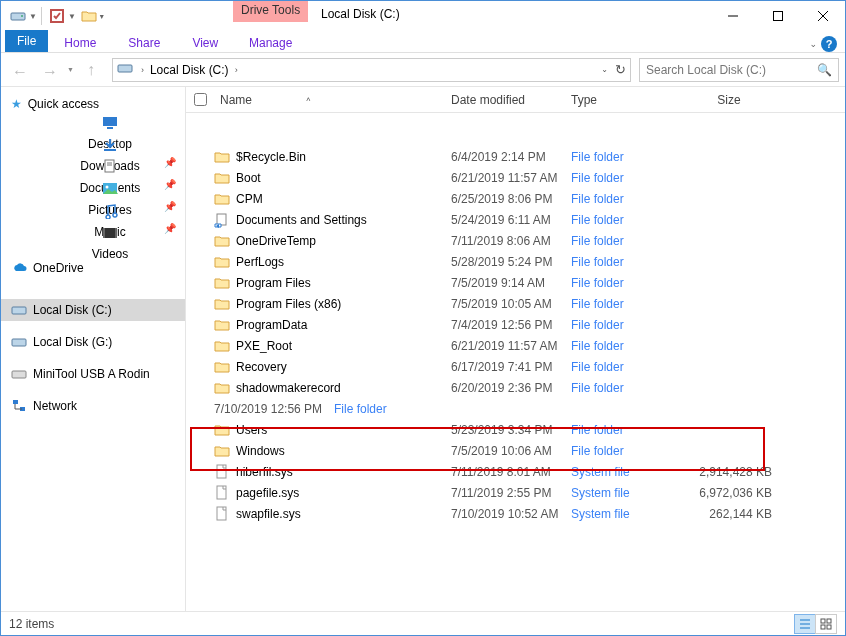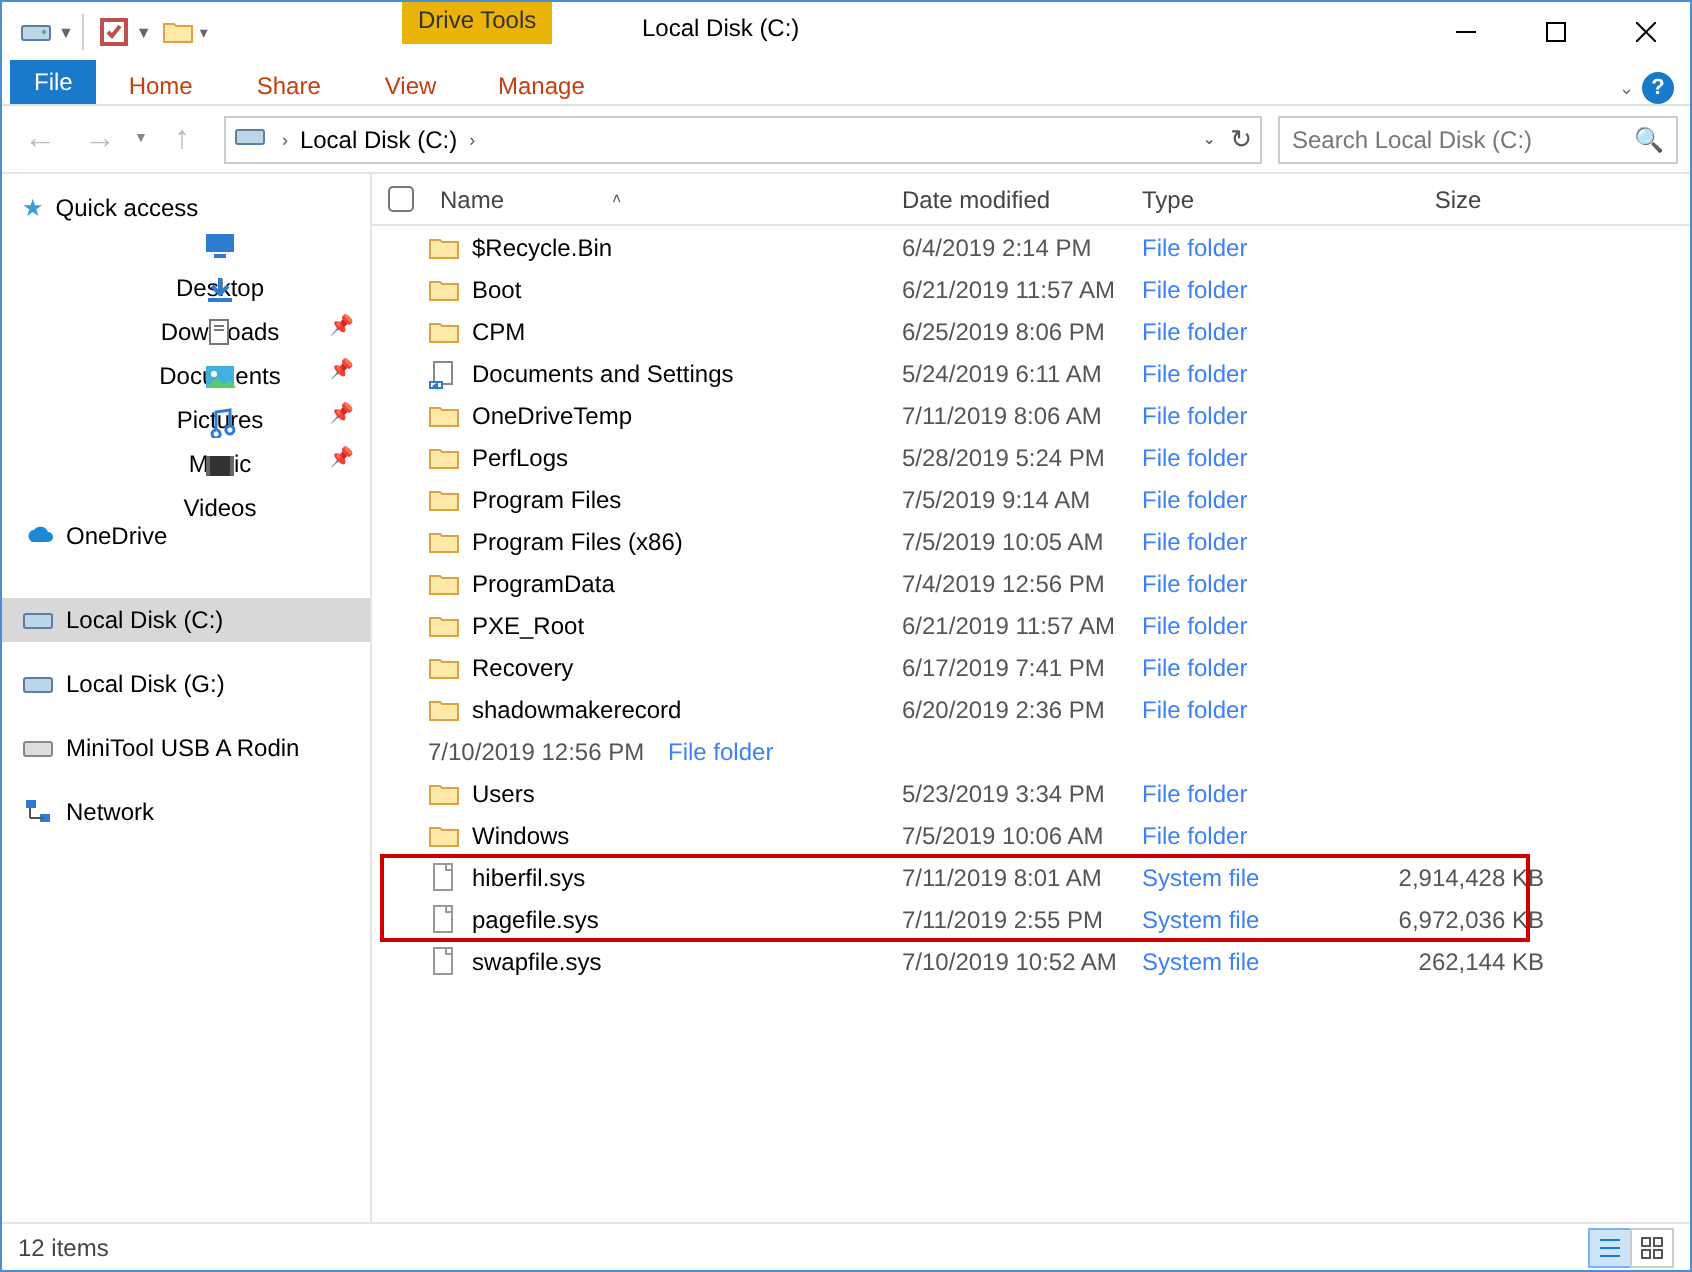--- a/index.html
+++ b/index.html
@@ -2,27 +2,27 @@
 <html><head>
 <meta charset="utf-8">
 <style>
 * { box-sizing: border-box; margin: 0; padding: 0; font-family: "Segoe UI", Tahoma, sans-serif; }
 body { width: 846px; height: 636px; background: #fff; border: 1px solid #4a8ed6; overflow: hidden; position: relative; }
 .titlebar { height: 30px; display: flex; align-items: center; background: #fff; position: relative; }
 .qat { display: flex; align-items: center; gap: 2px; padding-left: 6px; }
 .qat-icon { width: 22px; height: 22px; display: flex; align-items: center; justify-content: center; border: 1px solid transparent; }
 .qat-sep { width: 1px; height: 18px; background: #d0d0d0; margin: 0 2px; }
 .qat-drop { font-size: 8px; color: #666; margin-left: -2px; }
-.tools-tab { background: #eab308; height: 21px; padding: 2px 8px; font-size: 12px; color: #333; margin-left: 88px; position: absolute; left: 112px; top: 0; }
+.tools-tab { background: #fca5a5; height: 21px; padding: 2px 8px; font-size: 12px; color: #333; margin-left: 120px; position: absolute; left: 112px; top: 0; }
 .title-txt { position: absolute; left: 320px; font-size: 12px; color: #000; top: 6px; }
 .win-controls { position: absolute; right: 0; top: 0; display: flex; }
 .win-btn { width: 45px; height: 30px; display: flex; align-items: center; justify-content: center; font-size: 14px; }
 .ribbon-tabs { height: 22px; display: flex; align-items: flex-end; background: #fff; border-bottom: 1px solid #e0e0e0; position: relative; }
 .file-tab { background: #1979ca; color: #fff; padding: 2px 12px; font-size: 12px; margin-left: 4px; height: 22px; display: flex; align-items: center; }
-.rtab { padding: 2px 16px; font-size: 12px; color: #c2410c; }
+.rtab { padding: 2px 16px; font-size: 12px; color: #6d28d9; }
 .rtab.under-tool { position: absolute; left: 232px; text-align: center; }
 .ribbon-collapse { position: absolute; right: 8px; display: flex; align-items: center; gap: 4px; }
 .help-icon { width: 16px; height: 16px; background: #1979ca; border-radius: 50%; color: #fff; font-size: 11px; display: flex; align-items: center; justify-content: center; font-weight: bold; }
 .navbar { height: 34px; display: flex; align-items: center; padding: 0 6px; gap: 4px; border-bottom: 1px solid #e5e5e5; }
 .nav-arrow { width: 26px; height: 26px; display: flex; align-items: center; justify-content: center; color: #888; font-size: 16px; }
 .nav-arrow.disabled { color: #bbb; }
 .nav-drop { font-size: 7px; color: #888; }
 .addr-box { flex: 1; height: 24px; border: 1px solid #ccc; display: flex; align-items: center; margin: 0 4px; padding-left: 4px; position: relative; }
 .addr-icn { width: 18px; height: 16px; margin-right: 4px; }
 .crumb { font-size: 12px; padding: 0 4px; }
@@ -40,21 +40,21 @@
 .nav-spacer { height: 10px; }
 .list-pane { flex: 1; display: flex; flex-direction: column; }
 .list-header { display: flex; height: 26px; border-bottom: 1px solid #e5e5e5; align-items: center; font-size: 12px; color: #444; }
 .col-check { width: 28px; display: flex; justify-content: center; }
 .col-check input { width: 13px; height: 13px; }
 .col-name { width: 237px; padding-left: 6px; display: flex; align-items: center; gap: 4px; }
 .col-date { width: 120px; }
 .col-type { width: 115px; }
 .col-size { width: 90px; text-align: center; padding-right: 4px; }
 .sort-arr { font-size: 8px; color: #555; margin-left: 50px; }
-.files { flex: 1; overflow: auto; position: relative; }
+.files { flex: 1; overflow: auto; position: relative; margin-top: 33px; }
 .file-row { display: flex; height: 21px; align-items: center; font-size: 12px; }
 .f-check { width: 28px; }
 .f-name { width: 237px; display: flex; align-items: center; gap: 6px; }
 .f-icon { width: 16px; height: 16px; flex-shrink: 0; }
 .f-date { width: 120px; color: #555; }
 .f-type { width: 115px; color: #3b82f6; }
 .f-size { width: 90px; text-align: right; color: #555; padding-right: 4px; }
 .highlight-box { position: absolute; border: 2px solid #d00000; left: 189px; width: 575px; pointer-events: none; }
 .statusbar { height: 24px; border-top: 1px solid #e5e5e5; display: flex; align-items: center; padding: 0 8px; font-size: 12px; color: #444; justify-content: space-between; position: absolute; bottom: 0; left: 0; right: 0; background: #fff; }
 .view-switch { display: flex; }

